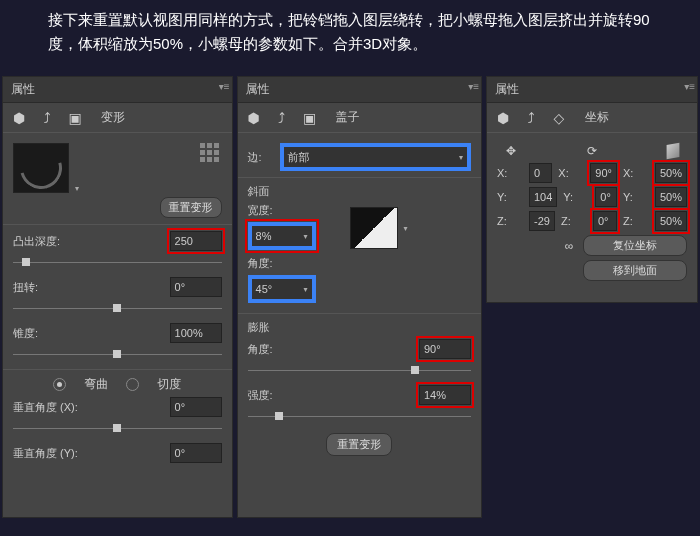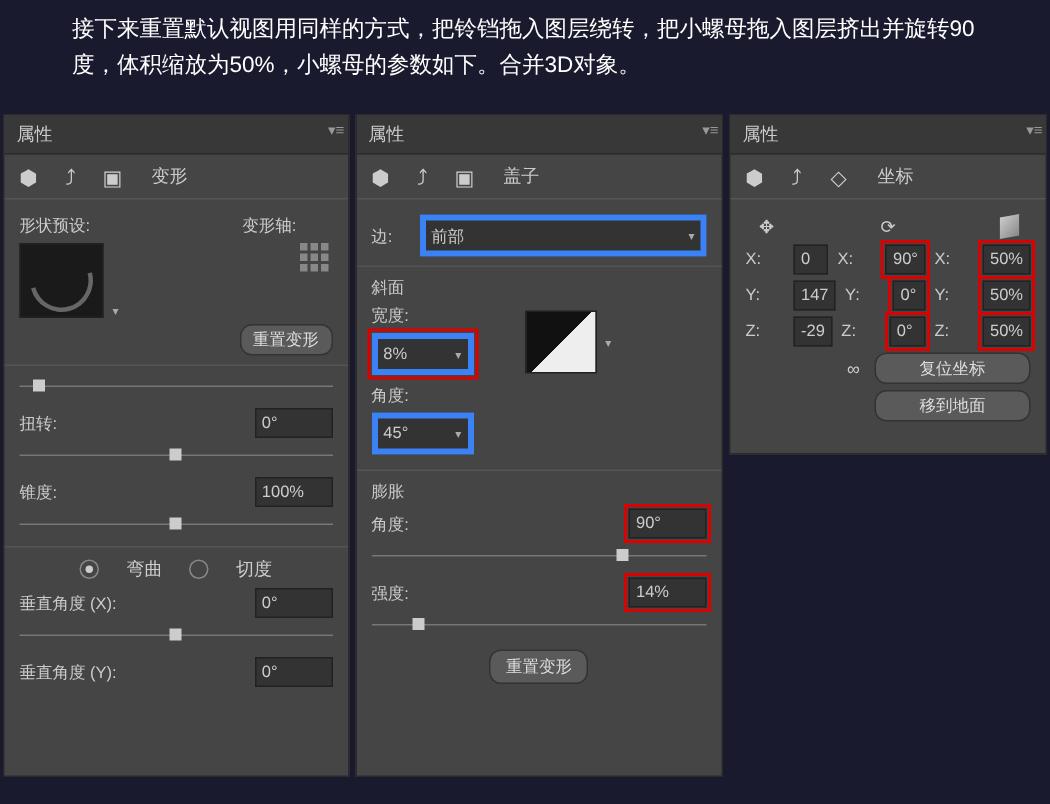--- a/index.html
+++ b/index.html
@@ -61,25 +61,20 @@
   <div class="panel p1">
     <div class="panel-title">属性</div>
     <div class="flyout">▾≡</div>
     <div class="icon-row">
       <span class="icon">⬢</span>
       <span class="icon">⤴</span>
       <span class="icon">▣</span>
       <span class="tab-label">变形</span>
     </div>
     <div class="body">
-      <div class="row">
-        <span class="lbl">形状预设:</span>
-        <span style="flex:1"></span>
-        <span class="lbl">变形轴:</span>
-      </div>
       <div class="row" style="align-items:flex-start">
         <div class="thumb-box">
             <div class="swirl"></div>
           </div>
         <span class="arr" style="color:#aaa;font-size:8px;align-self:flex-end">▾</span>
         <span style="flex:1"></span>
         <div class="grid-icon">
             <span></span>
             <span></span>
             <span></span>
@@ -88,20 +83,25 @@
             <span></span>
             <span></span>
             <span></span>
             <span></span>
           </div>
       </div>
       <div class="row" style="justify-content:flex-end">
           <div class="btn sm">重置变形</div>
         </div>
       <div class="sep"></div>
+      <div class="row">
+        <span class="lbl">凸出深度:</span>
+        <span style="flex:1"></span>
+        <div class="val hl">250</div>
+      </div>
       <div class="slider">
           <div class="thumb" style="left:6%"></div>
         </div>
       <div class="row">
         <span class="lbl">扭转:</span>
         <span style="flex:1"></span>
         <div class="val">0°</div>
       </div>
       <div class="slider">
           <div class="thumb" style="left:50%"></div>
@@ -225,21 +225,21 @@
         <div class="row">
           <span class="lbl2">X:</span>
             <div class="val">0</div>
           <span class="lbl2">X:</span>
             <div class="val hl">90°</div>
           <span class="lbl2">X:</span>
             <div class="val hl">50%</div>
         </div>
         <div class="row">
           <span class="lbl2">Y:</span>
-            <div class="val">147</div>
+            <div class="val">104</div>
           <span class="lbl2">Y:</span>
             <div class="val hl">0°</div>
           <span class="lbl2">Y:</span>
             <div class="val hl">50%</div>
         </div>
         <div class="row">
           <span class="lbl2">Z:</span>
             <div class="val">-29</div>
           <span class="lbl2">Z:</span>
             <div class="val hl">0°</div>

